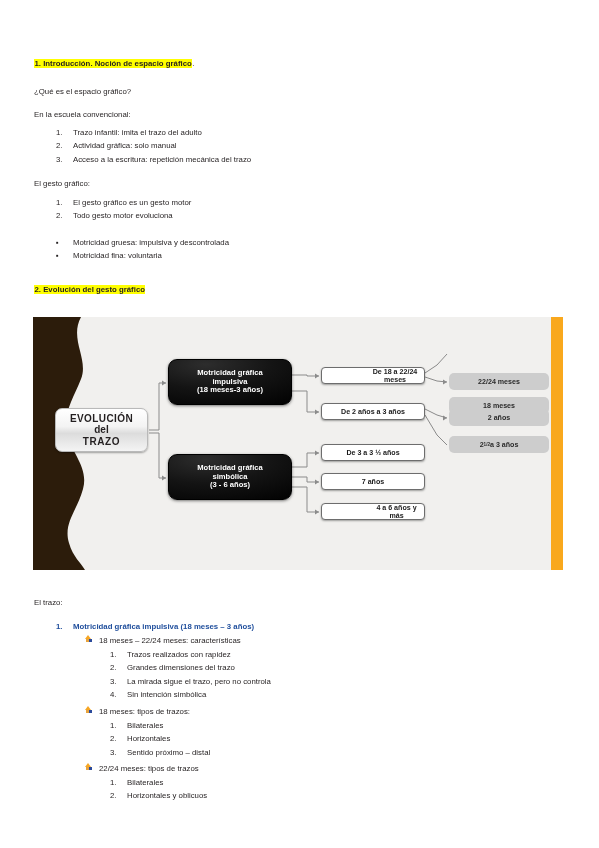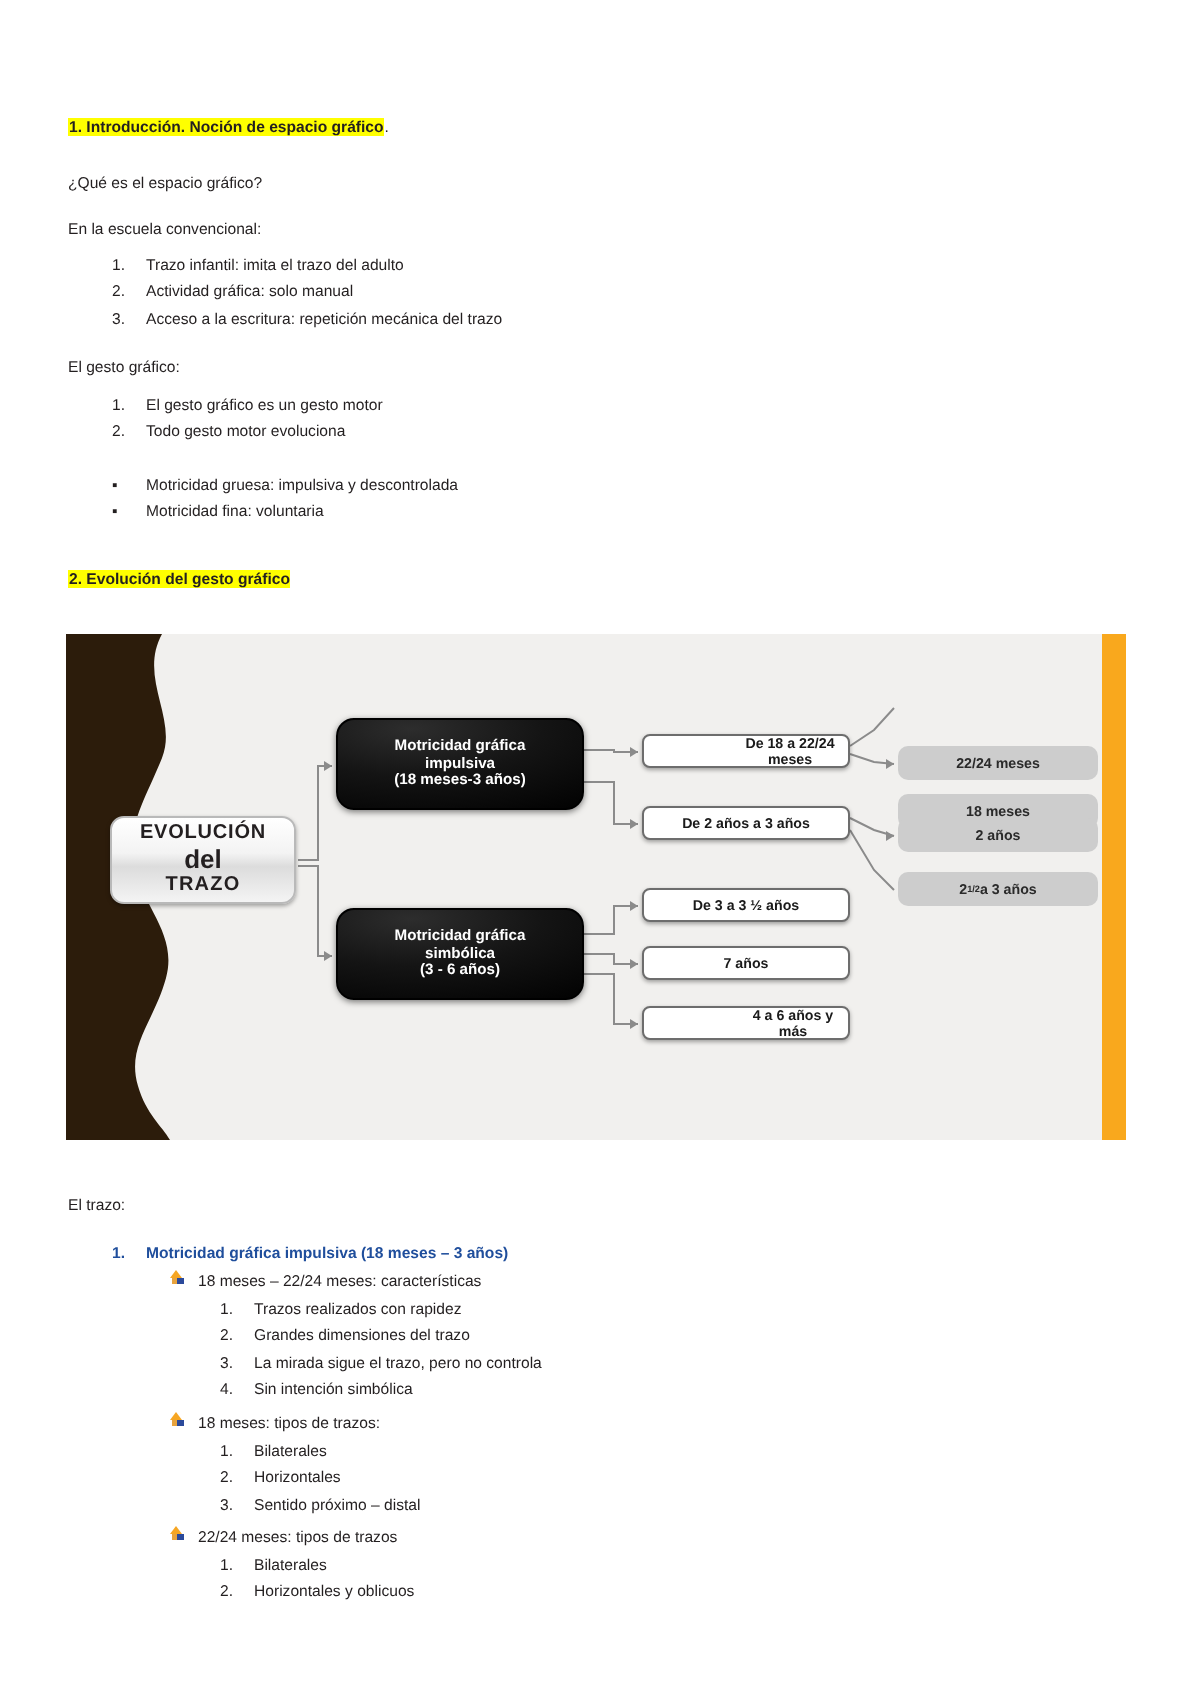--- a/index.html
+++ b/index.html
@@ -147,21 +147,21 @@
     width: 93px;
     height: 44px;
     border-radius: 7px;
     background: linear-gradient(180deg,#ffffff 0%, #f3f3f3 42%, #dcdcdc 58%, #f4f4f4 100%);
     border: 1px solid #b9b9b9;
     box-shadow: 0 1px 2px rgba(0,0,0,.35);
     flex-direction: column;
     line-height: 1.15;
   }
   .node-root .l1 { font-size: 10px; font-weight: bold; letter-spacing: .4px; }
-  .node-root .l2 { font-size: 13px; font-weight: bold; }
+  .node-root .l2 { font-size: 10px; font-weight: bold; }
   .node-root .l3 { font-size: 10px; font-weight: bold; letter-spacing: .6px; }
 
   
   .node-black {
     width: 124px;
     height: 46px;
     border-radius: 9px;
     background: radial-gradient(120% 120% at 30% 10%, #2d2d2d 0%, #141414 45%, #000 100%);
     border: 1px solid #000;
     box-shadow: 0 1px 3px rgba(0,0,0,.5);

